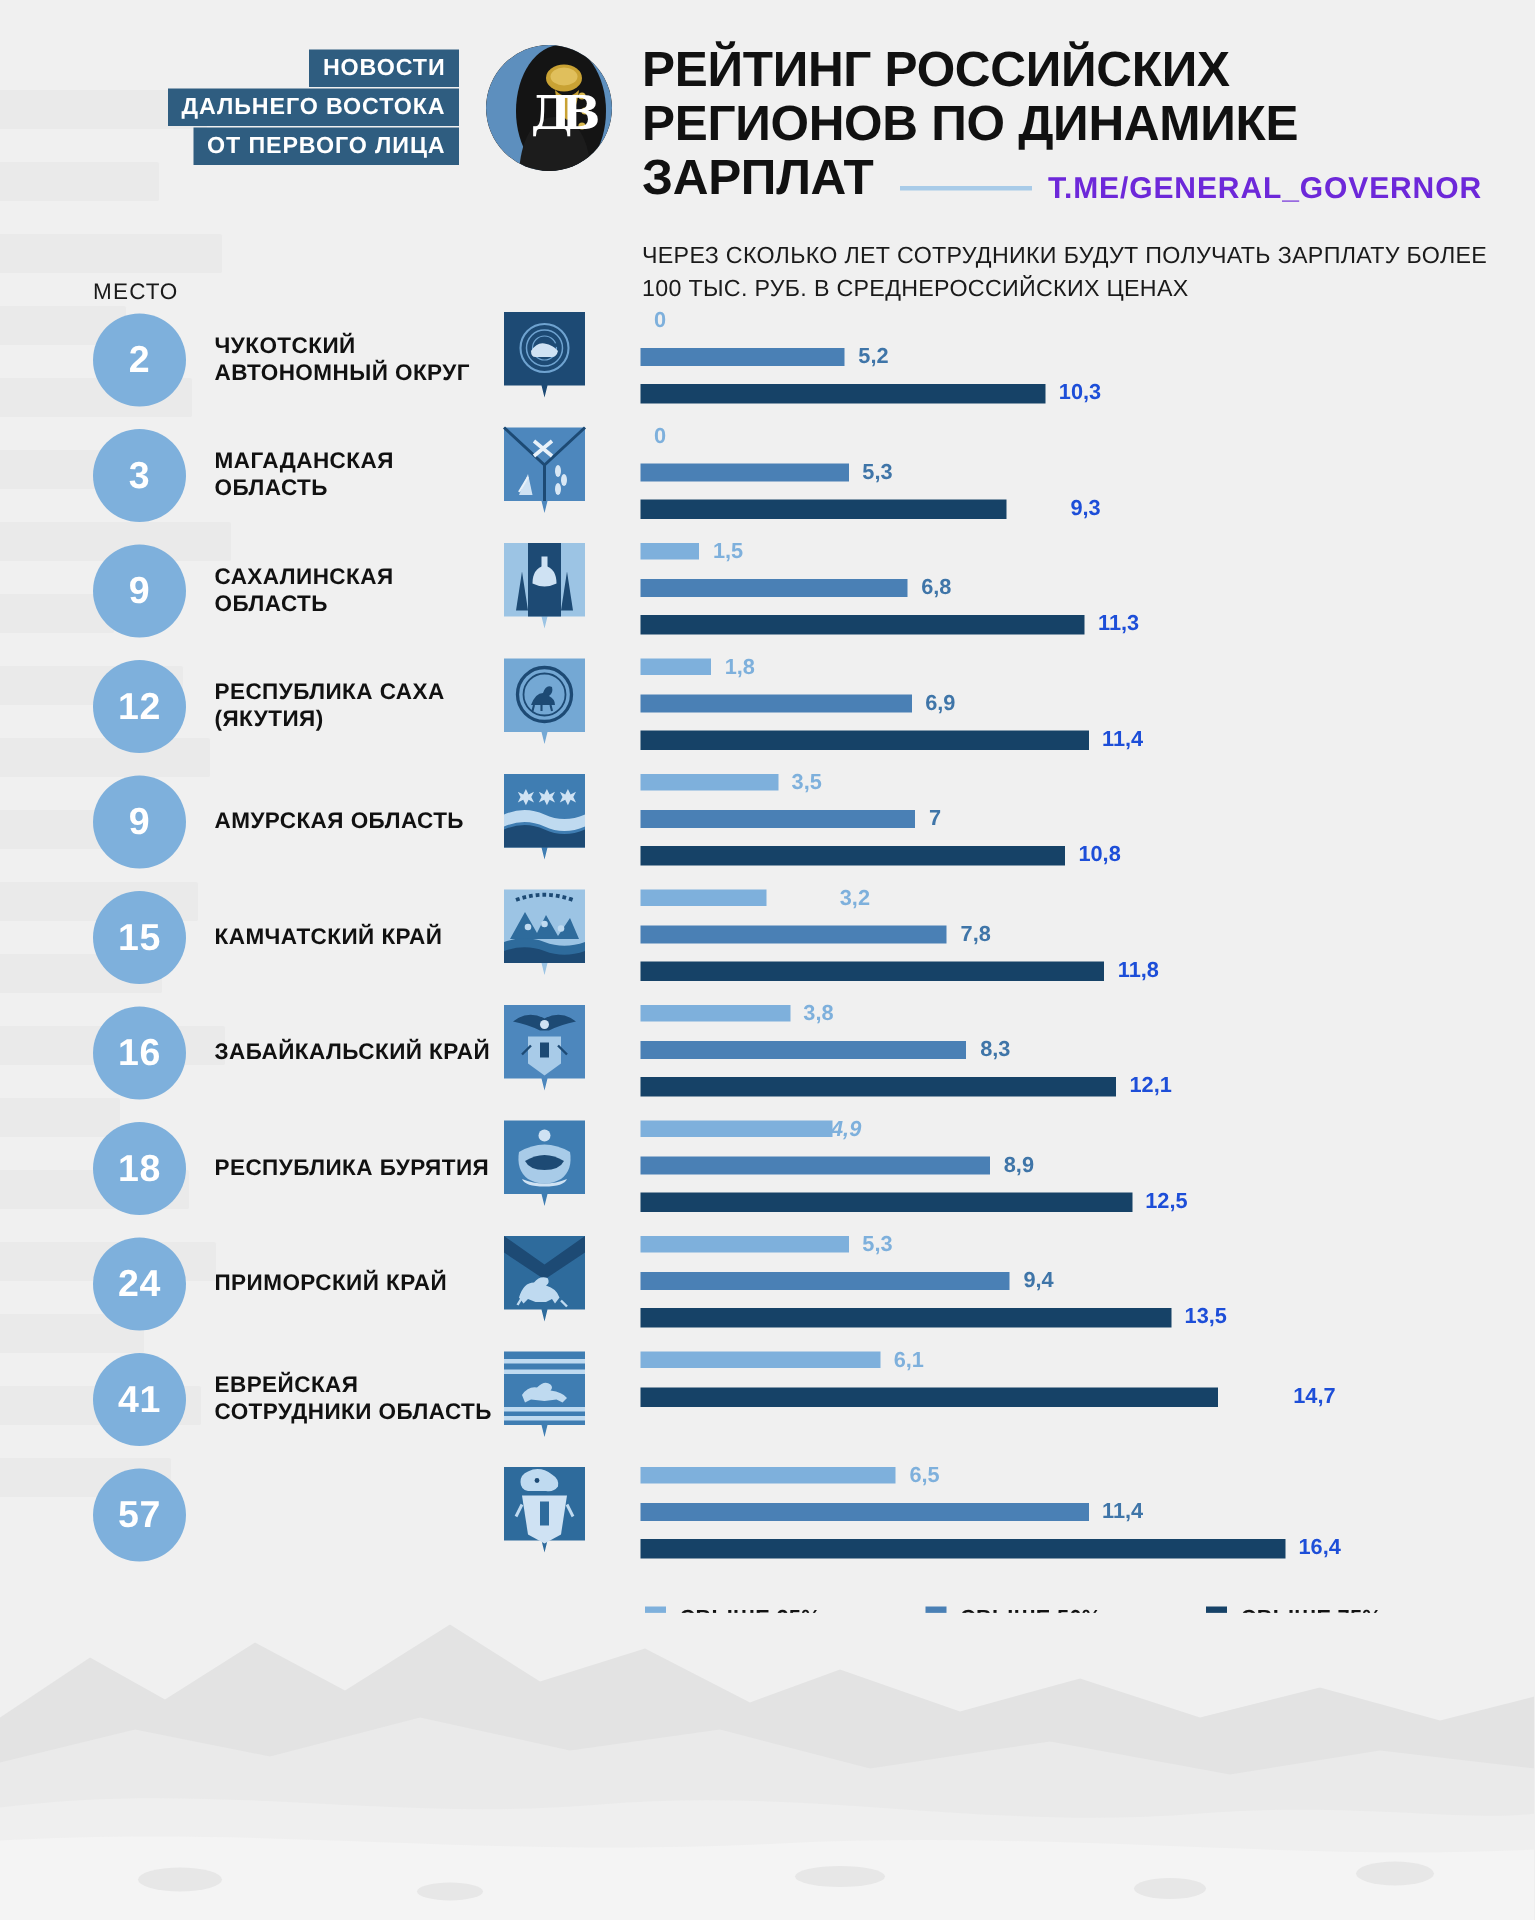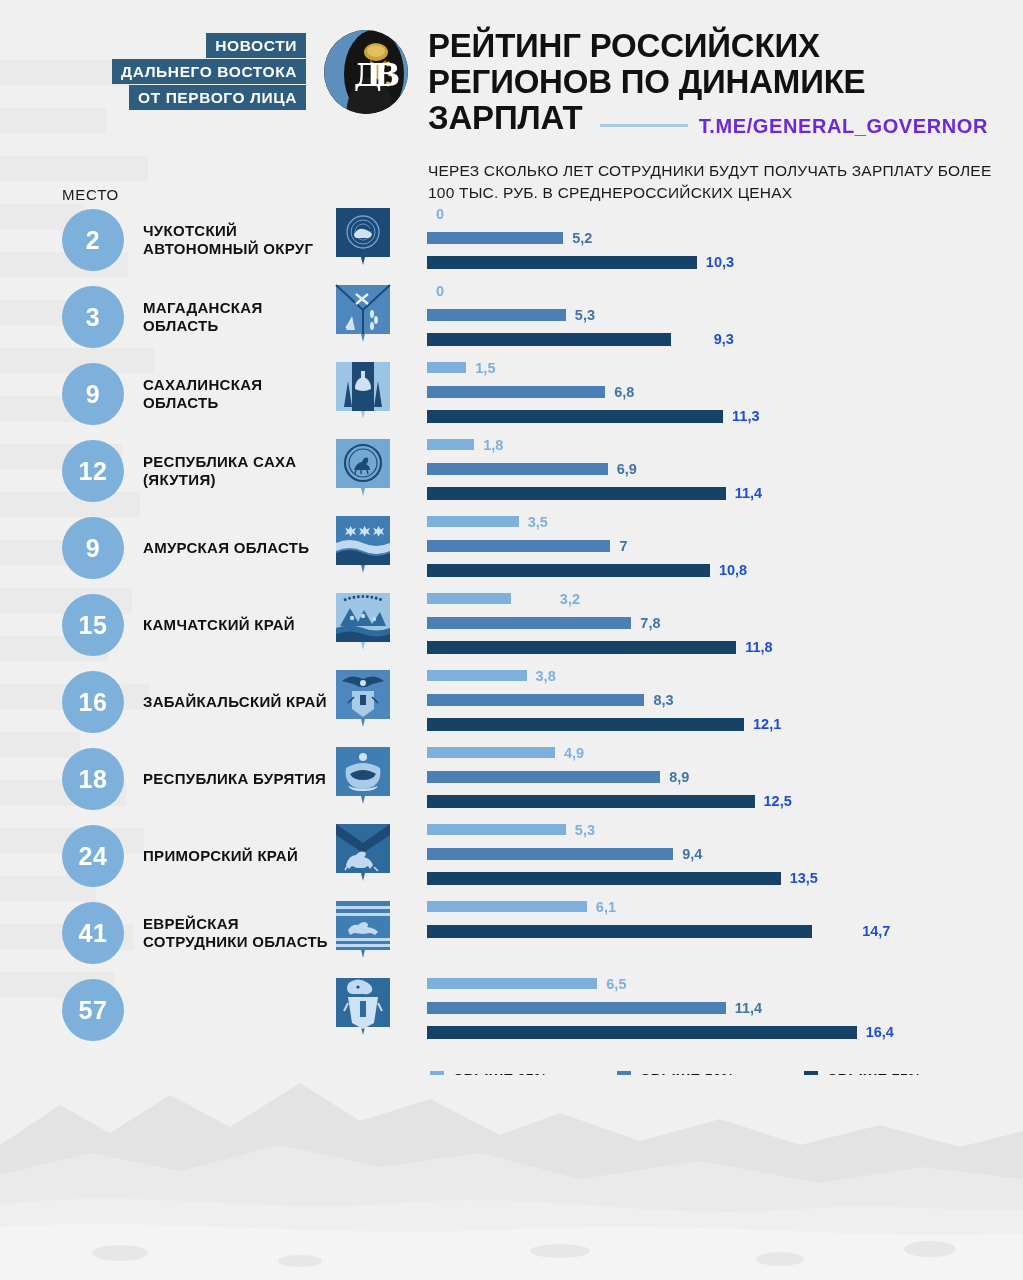--- a/index.html
+++ b/index.html
@@ -398,21 +398,21 @@
             <path d="M2 1 H56 V50 L31 50 L29 58 L27 50 L2 50 Z" fill="#3f7db2"></path>
             <circle cx="29" cy="11" r="4" fill="#cfe2f3"></circle>
             <path d="M12 22 q17 -10 34 0 q2 12 -6 18 q-11 6 -22 0 q-8 -6 -6 -18z" fill="#a8cbe8"></path>
             <path d="M16 28 q13 -8 26 0 q-3 6 -13 6 q-10 0 -13 -6z" fill="#1d4a74"></path>
             <path d="M14 40 q15 6 30 0 q-2 5 -15 5 q-13 0 -15 -5z" fill="#cfe2f3"></path>
           </svg>
         </div>
         <div class="bars">
           <div class="barwrap">
             <div class="bar s1" style="width: 128.38px;"></div>
-            <span class="barval v1" style="left: 137px;">4,9</span>
+            <span class="barval v1" style="left: 127px; font-style: italic;">4,9</span>
           </div>
           <div class="barwrap">
             <div class="bar s2" style="width: 233.18px;"></div>
             <span class="barval v2" style="left: 242.18px;">8,9</span>
           </div>
           <div class="barwrap">
             <div class="bar s3" style="width: 327.5px;"></div>
             <span class="barval v3" style="left: 336.5px;">12,5</span>
           </div>
         </div>

